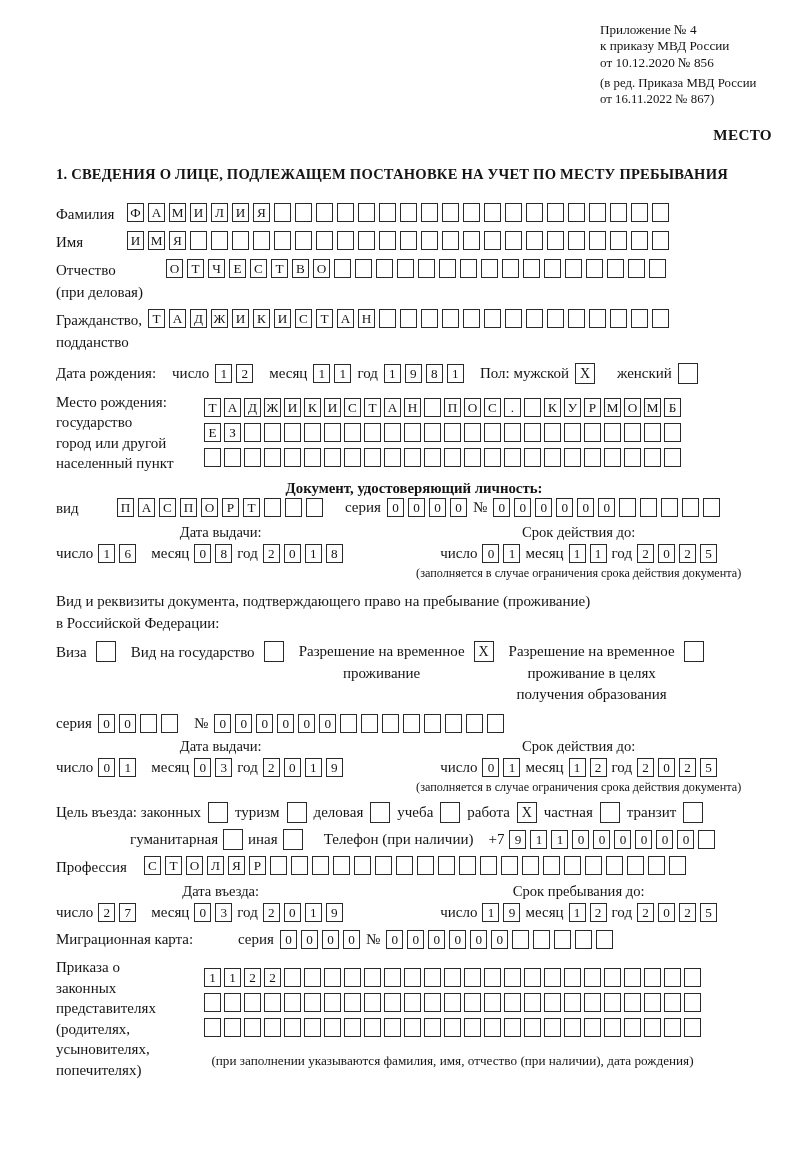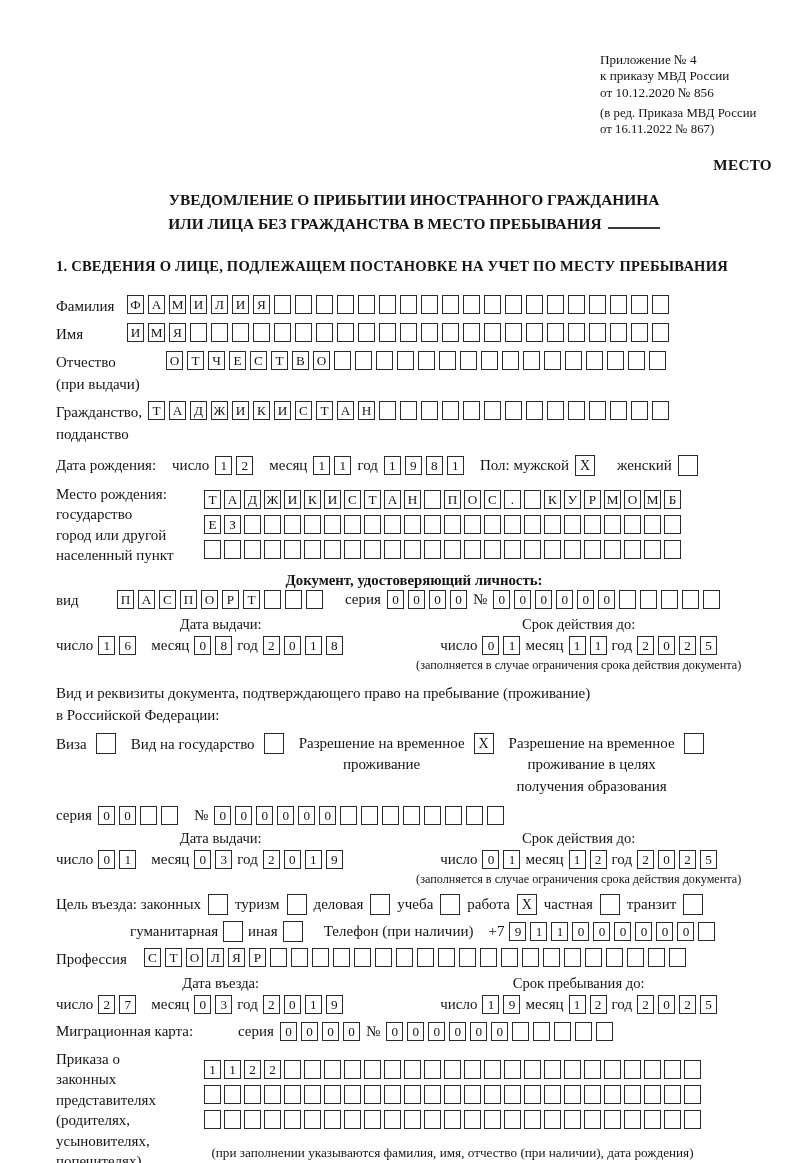--- a/index.html
+++ b/index.html
@@ -1,18 +1,18 @@
 <!DOCTYPE html>
 <html lang="ru"><head>
 <meta charset="utf-8">
 <style>
   * { box-sizing: border-box; }
   html,body { margin:0; padding:0; background:#ffffff; }
   body { font-family:"Liberation Serif", serif; color:#141414; }
-  .page { width:800px; height:1163px; background:#fff; padding:52px 28px 0 56px; font-size:15px; overflow:hidden; position:relative; }
+  .page { width:800px; height:1163px; background:#fff; padding:22px 28px 0 56px; font-size:15px; overflow:hidden; position:relative; }
 
   
   .annex { width:172px; margin-left:auto; font-size:13.2px; line-height:1.24; }
   .annex .edition { margin-top:5px; font-size:12.8px; }
   .forma { font-weight:700; text-align:right; margin-top:18px; font-size:15.2px; letter-spacing:.3px; }
   .title { margin-top:14px; text-align:center; font-weight:700; font-size:15.4px; line-height:1.55; }
   .blank { display:inline-block; width:52px; border-bottom:2px solid #3a3a3a; height:.85em; margin-left:6px; }
   .section-head { margin-top:22px; font-weight:700; font-size:14.6px; letter-spacing:.2px; }
 
   
@@ -68,24 +68,20 @@
     <div>Приложение № 4</div>
     <div>к приказу МВД России</div>
     <div>от 10.12.2020 № 856</div>
     <div class="edition">
       <div>(в ред. Приказа МВД России</div>
       <div>от 16.11.2022 № 867)</div>
     </div>
   </div>
   <div class="forma">МЕСТО</div>
 
-  <div class="title">
-    <div>УВЕДОМЛЕНИЕ О ПРИБЫТИИ ИНОСТРАННОГО ГРАЖДАНИНА</div>
-    <div><span>ИЛИ ЛИЦА БЕЗ ГРАЖДАНСТВА В МЕСТО ПРЕБЫВАНИЯ</span><span class="blank"></span></div>
-  </div>
 
   <div class="section-head">1. СВЕДЕНИЯ О ЛИЦЕ, ПОДЛЕЖАЩЕМ ПОСТАНОВКЕ НА УЧЕТ ПО МЕСТУ ПРЕБЫВАНИЯ</div>
 
   <div class="row" style="margin-top:20px">
     <span class="lbl lw71">Фамилия</span>
     <span class="cells">
         <span class="cell">Ф</span>
         <span class="cell">А</span>
         <span class="cell">М</span>
         <span class="cell">И</span>
@@ -142,21 +138,21 @@
         <span class="cell"></span>
         <span class="cell"></span>
         <span class="cell"></span>
         <span class="cell"></span>
       </span>
   </div>
 
   <div class="row">
     <span class="lbl lw110">
       <span>Отчество</span><br>
-      <span>(при выдачи)</span>
+      <span>(при деловая)</span>
     </span>
     <span class="cells">
         <span class="cell">О</span>
         <span class="cell">Т</span>
         <span class="cell">Ч</span>
         <span class="cell">Е</span>
         <span class="cell">С</span>
         <span class="cell">Т</span>
         <span class="cell">В</span>
         <span class="cell">О</span>

